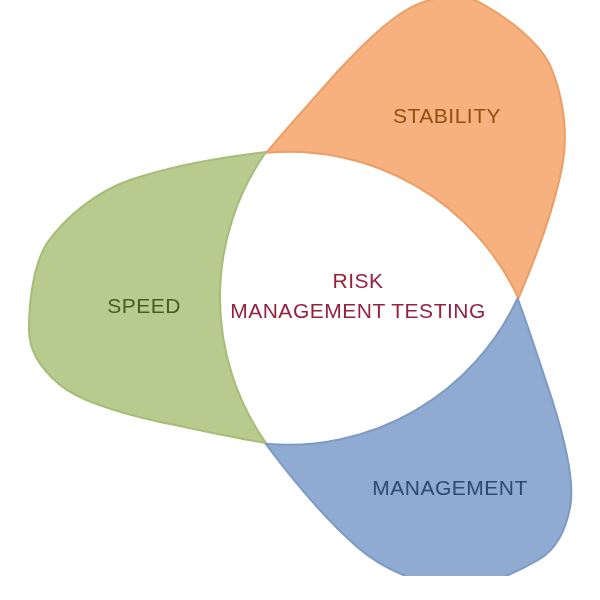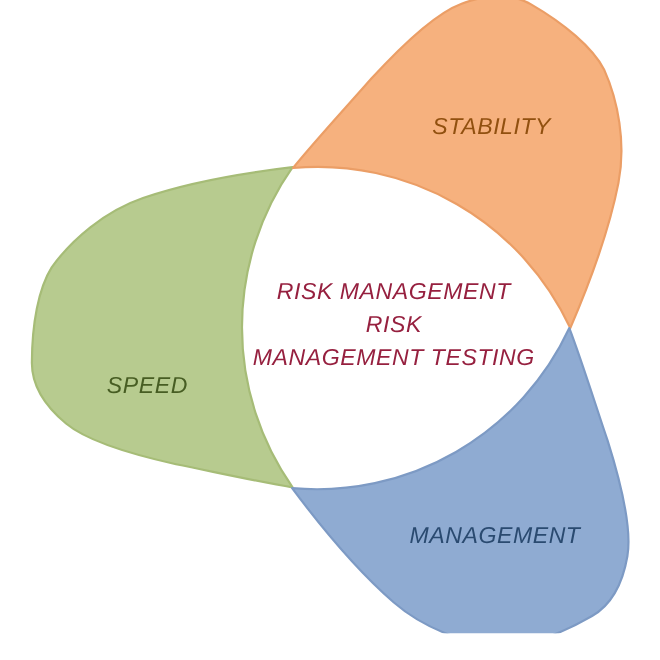--- a/index.html
+++ b/index.html
@@ -7,21 +7,20 @@
     padding: 0;
     background: #ffffff;
     font-family: "Liberation Sans", "DejaVu Sans", sans-serif;
   }
   .stage {
     position: relative;
     width: 600px;
     height: 576px;
     background: #ffffff;
     overflow: hidden;
-    font-style: italic;
   }
   .stage svg {
     position: absolute;
     left: 0;
     top: 0;
     width: 600px;
     height: 600px;
   }
   .petal {
     stroke-width: 2;
@@ -64,22 +63,21 @@
         C 195 429 235 438 266 443
         A 253 253 0 0 1 266 152 Z"></path>
     </defs>
     <use href="#petal-shape" class="petal" fill="#b7cb8f" stroke="#a6bc77"></use>
     <use href="#petal-shape" class="petal" transform="rotate(120 350 298)" fill="#f6b17e" stroke="#eb9e66"></use>
     <use href="#petal-shape" class="petal" transform="rotate(-120 350 298)" fill="#8fabd2" stroke="#7d9ac4"></use>
   </svg>
 
   <div class="label" style="left: 447px; top: 116px; color: rgb(145, 80, 15);">STABILITY</div>
 
-  <div class="label" style="left: 134px; top: 306px; color: rgb(71, 93, 35); margin-top: 45px;">SPEED</div>
+  <div class="label" style="left: 144px; top: 306px; color: rgb(71, 93, 35);">SPEED</div>
 
   <div class="label" style="left: 450px; top: 488px; color: rgb(42, 74, 112);">MANAGEMENT</div>
 
   <div class="center-title" style="color: rgb(150, 32, 63);">
-    <div>RISK MANAGEMENT</div>
     <div>RISK</div>
     <div>MANAGEMENT TESTING</div>
   </div>
 </div>
 
 </body></html>

